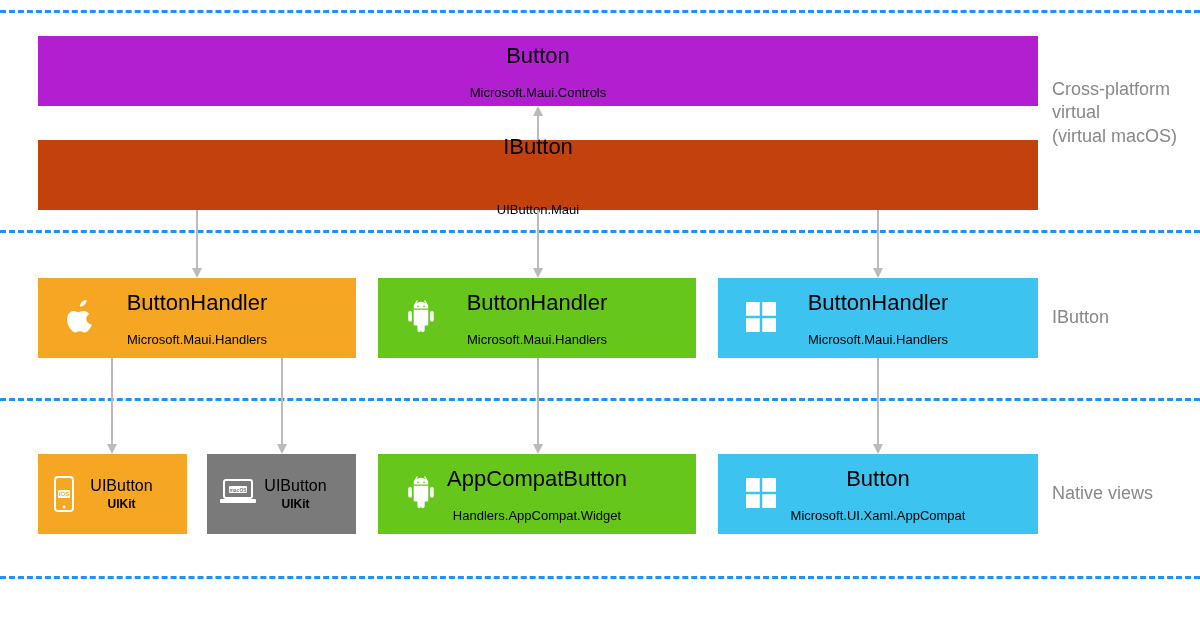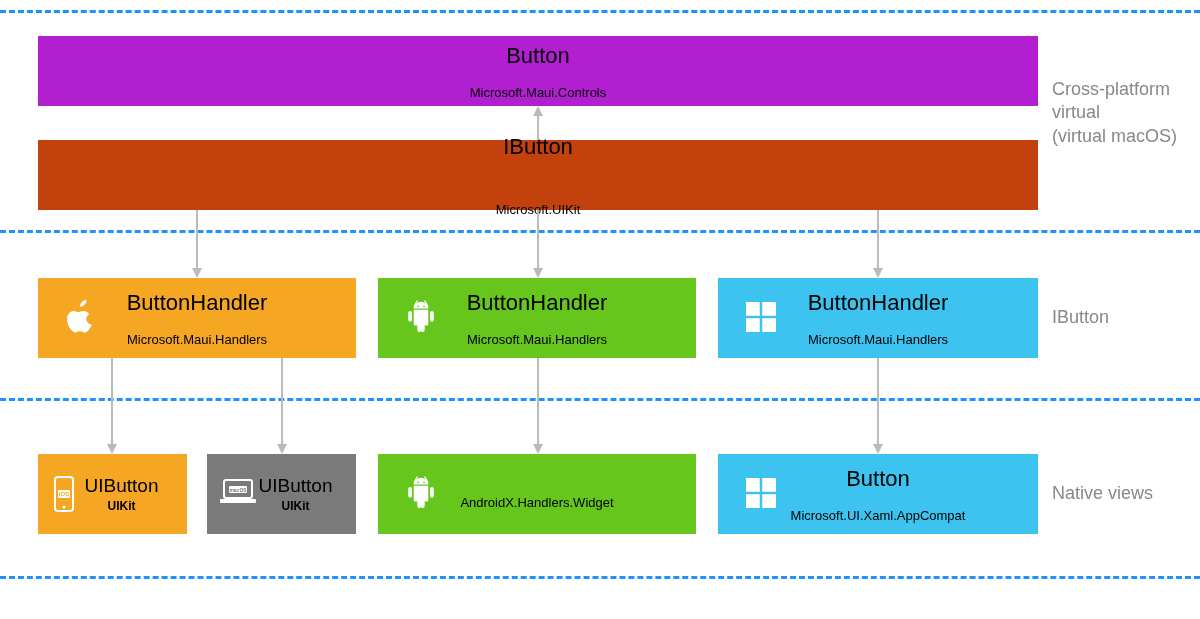--- a/index.html
+++ b/index.html
@@ -28,21 +28,21 @@
   .box {
     position: absolute;
     display: flex;
     flex-direction: column;
     align-items: center;
     justify-content: center;
     text-align: left;
   }
   .box .title { font-size: 22px; font-weight: 400; }
   .box .subtitle { font-size: 13px; margin-top: 16px; }
-  .box .title-sm { font-size: 19px; font-weight: 400; }
+  .box .title-sm { font-size: 16px; font-weight: 400; }
   .box .subtitle-sm { font-size: 12px; margin-top: 2px; font-weight: bold; }
   .icon {
     position: absolute;
     display: flex;
     align-items: center;
     justify-content: center;
   }
   svg.arrow { position: absolute; overflow: visible; }
   .arrow line, .arrow path { stroke: #bbb; stroke-width: 2; fill: none; }
   .arrow .head { fill: #bbb; stroke: none; }
@@ -67,21 +67,21 @@
   <span>Native views</span>
 </div>
 
 <div class="box" style="left:38px; top:36px; width:1000px; height:70px; background:#b21fd1;">
   <div class="title">Button</div>
   <div class="subtitle">Microsoft.Maui.Controls</div>
 </div>
 
 <div class="box" style="left:38px; top:140px; width:1000px; height:70px; background:#c2410c;gap:26px;">
   <div class="title">IButton</div>
-  <div class="subtitle">Microsoft.UIKit</div>
+  <div class="subtitle">UIButton.Maui</div>
 </div>
 
 <div class="box" style="left:38px; top:278px; width:318px; height:80px; background:#f5a623;">
   <span class="icon" style="left:28px; top:22px;">
     <svg width="30" height="34" viewBox="0 0 24 28">
       <path fill="#fff" d="M16.5 0c.1 1.4-.5 2.8-1.4 3.8-.9 1-2.4 1.8-3.8 1.7-.2-1.4.5-2.8 1.4-3.8C13.6.7 15.1 0 16.5 0zM21 20.3c-.6 1.3-1.2 2.5-2.2 3.7-1 1.2-2.3 2.7-3.9 2.7-1.4 0-1.9-.9-3.8-.9s-2.4.9-3.8.9c-1.6 0-2.8-1.4-3.8-2.6C1.2 21.4-.3 16.6 1 13c.9-2.4 2.9-3.9 5.1-3.9 1.5 0 2.9 1 3.8 1 .9 0 2.6-1.2 4.4-1 .8 0 3 .3 4.4 2.4-3.7 2.3-3.1 7.6 2.3 8.8z"></path>
     </svg>
   </span>
   <div class="title">ButtonHandler</div>
   <div class="subtitle">Microsoft.Maui.Handlers</div>
@@ -135,21 +135,22 @@
   <div class="title-sm" style="margin-left:28px">UIButton</div>
   <div class="subtitle-sm" style="margin-left:28px">UIKit</div>
 </div>
 
 <div class="box" style="left:378px; top:454px; width:318px; height:80px; background:#66c61c;">
   <span class="icon" style="left:28px; top:22px;">
     <svg width="30" height="34" viewBox="0 0 24 28">
       <path fill="#fff" d="M6 8h12v12a1 1 0 0 1-1 1h-2v4a1.5 1.5 0 0 1-3 0v-4h-0v4a1.5 1.5 0 0 1-3 0v-4H7a1 1 0 0 1-1-1V8zm-3 1a1.5 1.5 0 0 1 1.5 1.5v6a1.5 1.5 0 0 1-3 0v-6A1.5 1.5 0 0 1 3 9zm18 0a1.5 1.5 0 0 1 1.5 1.5v6a1.5 1.5 0 0 1-3 0v-6A1.5 1.5 0 0 1 21 9zM15.5.5l1.4 2.1A6 6 0 0 1 18 7H6a6 6 0 0 1 1.1-4.4L8.5.5a.5.5 0 0 1 .8.6L8.1 2.9A6 6 0 0 1 12 1.5a6 6 0 0 1 3.9 1.4L14.7 1.1a.5.5 0 0 1 .8-.6zM9.5 4.5a.7.7 0 1 0 0 1.4.7.7 0 0 0 0-1.4zm5 0a.7.7 0 1 0 0 1.4.7.7 0 0 0 0-1.4z"></path>
     </svg>
   </span>
-  <div class="subtitle">AndroidX.Handlers.Widget</div>
+  <div class="title">AppCompatButton</div>
+  <div class="subtitle">Handlers.AppCompat.Widget</div>
 </div>
 
 <div class="box" style="left:718px; top:454px; width:320px; height:80px; background:#3cc3f0;">
   <span class="icon" style="left:28px; top:24px;">
     <svg width="30" height="30" viewBox="0 0 24 24">
       <rect fill="#fff" x="0" y="0" width="11" height="11"></rect>
       <rect fill="#fff" x="13" y="0" width="11" height="11"></rect>
       <rect fill="#fff" x="0" y="13" width="11" height="11"></rect>
       <rect fill="#fff" x="13" y="13" width="11" height="11"></rect>
     </svg>

